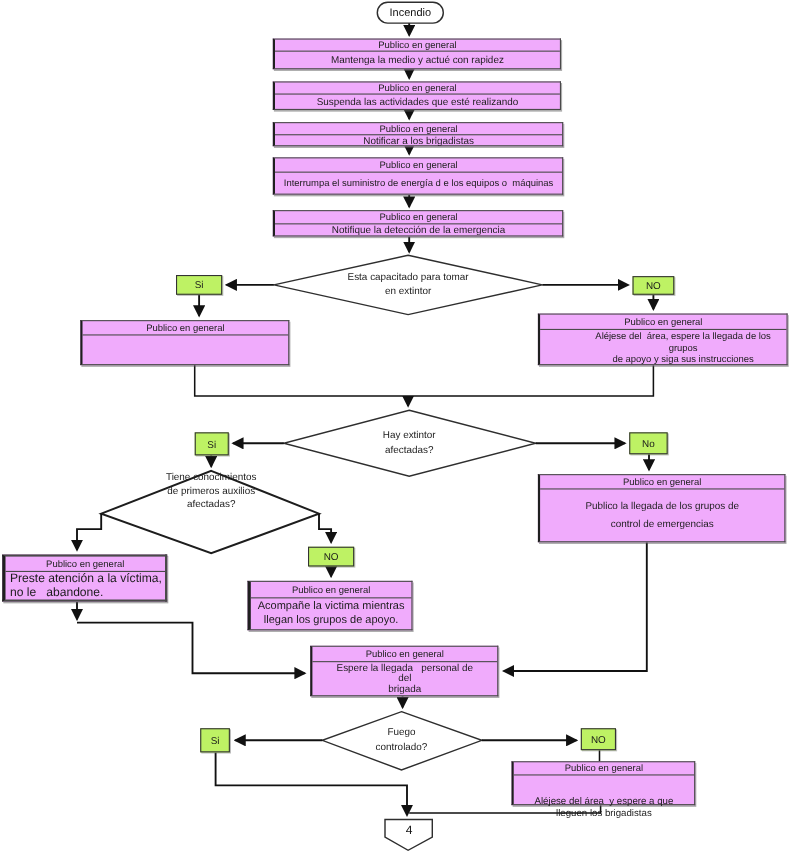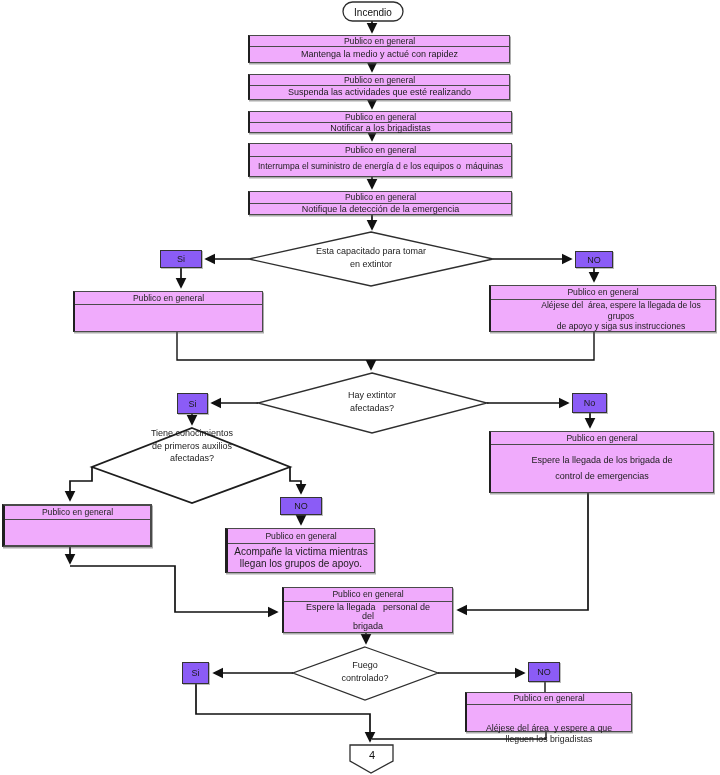--- a/index.html
+++ b/index.html
@@ -10,21 +10,21 @@
   .arrow{stroke:#111111;stroke-width:1.7;fill:none;}
   .shape{fill:#ffffff;stroke:#2e2e2e;stroke-width:1.3;}
   .shape-thick{fill:#ffffff;stroke:#1d1d1d;stroke-width:1.8;}
   .pbox{position:absolute;background:#f0abfc;border:1px solid #4a4a4a;border-left:2.5px solid #1f1f1f;
         box-shadow:1px 1.5px 0 rgba(90,90,90,.5);display:flex;flex-direction:column;
         z-index:2;box-sizing:border-box;}
   .pbox-h{border-bottom:1px solid #4a4a4a;display:flex;align-items:center;justify-content:center;
           font-size:8.6px;line-height:1;color:#222;flex:none;}
   .pbox-b{flex:1;display:flex;align-items:center;justify-content:center;text-align:center;
           font-size:9px;line-height:1.25;white-space:pre-wrap;color:#1c1c1c;}
-  .tag{position:absolute;background:#8b5cf6;border:1px solid #333333;box-shadow:1px 1px 0 rgba(90,90,90,.4);
+  .tag{position:absolute;background:#bef264;border:1px solid #333333;box-shadow:1px 1px 0 rgba(90,90,90,.4);
        display:flex;align-items:center;justify-content:center;font-size:9px;z-index:2;box-sizing:border-box;}
   .dlabel{position:absolute;transform:translate(-50%,-50%);text-align:center;font-size:9px;
           line-height:1.4;white-space:pre-wrap;z-index:2;color:#1c1c1c;}
   .node-label{position:absolute;transform:translate(-50%,-50%);font-size:10px;z-index:2;color:#111;}
 </style>
 </head>
 <body>
 
 <div id="canvas">
 
@@ -128,26 +128,28 @@
   <div class="tag" style="left:177px;top:393px;width:31px;height:21px;">Si</div>
   <div class="tag" style="left:572px;top:393px;width:35px;height:20px;">No</div>
 
   <div class="dlabel" style="left:192px;top:446px;width:140px;">Tiene conocimientos
 de primeros auxilios
 afectadas?</div>
   <div class="tag" style="left:280px;top:497px;width:42px;height:18px;">NO</div>
 
   <div class="pbox" style="left:489px;top:431px;width:225px;height:62px;">
     <div class="pbox-h" style="height:12px;">Publico en general</div>
-    <div class="pbox-b" style="line-height:1.7;">Espere la llegada de los brigada de
+    <div class="pbox-b" style="line-height:1.7;">Publico la llegada de los grupos de
 control de emergencias</div>
   </div>
 
   <div class="pbox" style="left:2px;top:504px;width:150px;height:43px;border-width:2px;border-left-width:3px;">
     <div class="pbox-h" style="height:13px;">Publico en general</div>
+    <div class="pbox-b" style="font-size:11px;text-align:left;justify-content:flex-start;padding-left:4px;line-height:1.15;">Preste atención a la víctima,
+no le   abandone.</div>
   </div>
 
   <div class="pbox" style="left:225px;top:528px;width:150px;height:45px;border-width:1.5px;border-left-width:3px;">
     <div class="pbox-h" style="height:14px;">Publico en general</div>
     <div class="pbox-b" style="font-size:10px;">Acompañe la victima mientras
 llegan los grupos de apoyo.</div>
   </div>
 
   <div class="pbox" style="left:282px;top:587px;width:171px;height:46px;">
     <div class="pbox-h" style="height:13px;">Publico en general</div>

